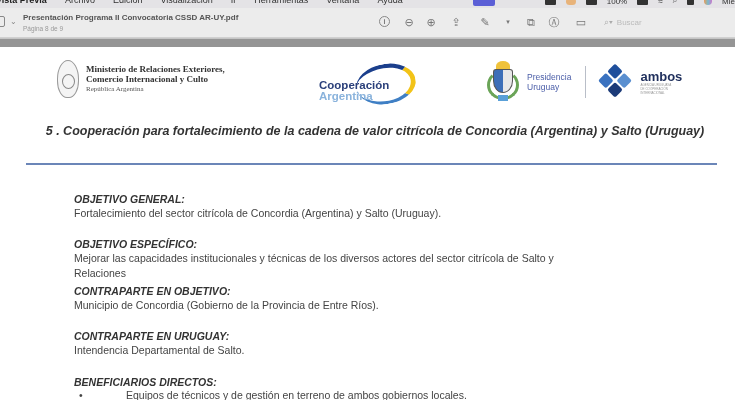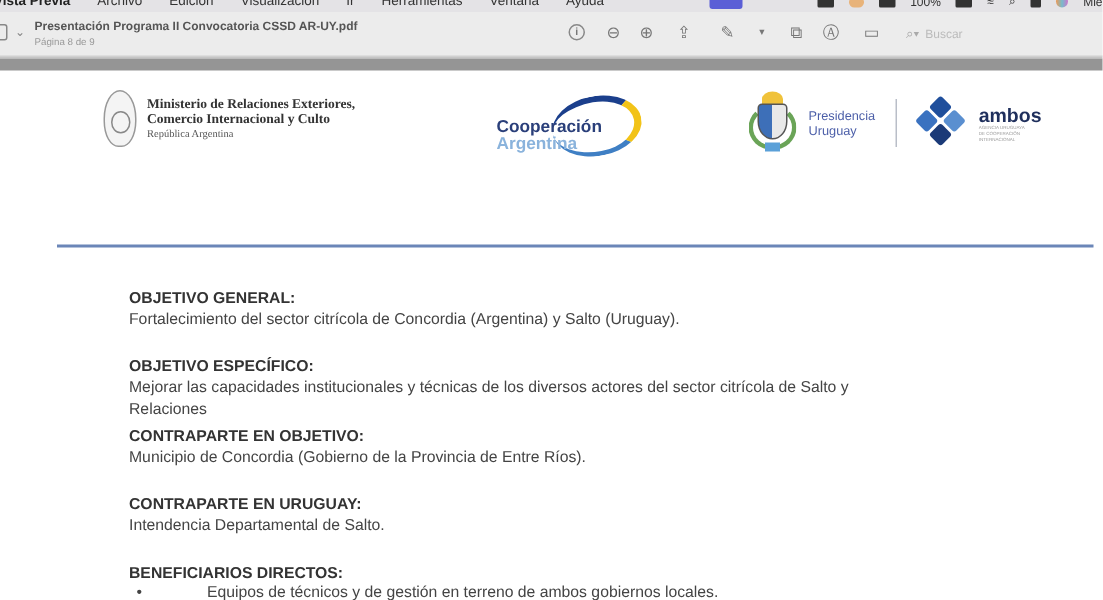--- a/index.html
+++ b/index.html
@@ -23,21 +23,21 @@
   .tb-icon { position: absolute; top: 8px; width: 12px; height: 12px; color: #777; font-size: 11px; line-height: 12px; text-align: center; }
   .circle-i { border: 1.2px solid #888; border-radius: 50%; width: 11px; height: 11px; font-size: 7px; line-height: 9px; font-weight: bold; }
   .search { position: absolute; left: 600px; top: 7px; width: 135px; height: 15px; display: flex; align-items: center; gap: 4px; padding-left: 4px; }
   .search .mag { font-size: 9px; color: #aaa; }
   .search input { border: none; background: transparent; font-size: 8px; color: #bbb; outline: none; width: 100px; font-family: "Liberation Sans", sans-serif; }
   .search input::placeholder { color: #bbb; }
 
   .graybar { position: absolute; left: 0; top: 39px; width: 735px; height: 8px; background: #959595; }
   .graybar2 { position: absolute; left: 0; top: 38px; width: 735px; height: 1px; background: #c5c5c5; }
 
-  .page { position: absolute; left: 16px; top: 48px; width: 594px; height: 352px; background: #fff; }
+  .page { position: absolute; left: 4px; top: 48px; width: 594px; height: 352px; background: #fff; }
 
   .logo-arg { position: absolute; left: 53px; top: 12px; display: flex; align-items: center; gap: 7px; }
   .escudo { width: 22px; height: 38px; border: 1.5px solid #999; border-radius: 50% 50% 45% 45%; position: relative; background: #f4f4f4; }
   .escudo::after { content: ""; position: absolute; left: 4px; top: 13px; width: 11px; height: 13px; border: 1px solid #888; border-radius: 50%; }
   .min-text { font-family: "Liberation Serif", serif; color: #333; }
   .min-text .l1, .min-text .l2 { font-size: 9px; font-weight: bold; line-height: 10px; }
   .min-text .l3 { font-size: 7px; line-height: 11px; color: #555; }
 
   .logo-coop { position: absolute; left: 315px; top: 14px; width: 120px; height: 44px; }
   .coop-arc { position: absolute; left: 37px; top: 2px; width: 60px; height: 40px; border-radius: 50%; border-top: 4px solid #1b3f8c; border-right: 5px solid #f2c318; border-bottom: 3px solid #3f7fc4; border-left: 0 solid transparent; transform: rotate(-10deg); }
@@ -54,21 +54,21 @@
   .vsep { width: 1px; height: 32px; background: #b9bec8; margin: 0 8px 0 6px; }
   .auci-mark { width: 26px; height: 26px; position: relative; transform: rotate(45deg); }
   .auci-mark span { position: absolute; width: 11px; height: 11px; border-radius: 2px; }
   .auci-text .big { font-size: 13px; font-weight: bold; color: #1f2f5c; line-height: 13px; }
   .auci-text .small { font-size: 3px; color: #999; line-height: 4px; width: 34px; }
 
   .heading { position: absolute; left: 30px; top: 74px; width: 682px; text-align: center; font-family: "Liberation Sans", sans-serif; font-style: italic; font-weight: bold; font-size: 12.5px; line-height: 19px; color: #333; }
   .heading-rule { position: absolute; left: 22px; top: 115px; width: 691px; height: 2px; background: #6b86b8; }
 
   .section { position: absolute; left: 70px; font-size: 10.5px; color: #444; }
-  .section .label { font-weight: bold; color: #333; line-height: 14px; }
+  .section .label { font-weight: bold; color: #333; line-height: 14px; font-style: italic; }
   .section .value { line-height: 15px; }
   .bullet { position: absolute; left: 86px; font-size: 10.5px; color: #444; }
   .bullet::before { content: "•"; position: absolute; left: -11px; }
 </style>
 </head>
 <body>
 
 <div class="menubar">
   <div class="items">
     <span class="app">Vista Previa</span>
@@ -157,20 +157,21 @@
       <span style="left:13px;top:0;background:#5a8fd0;"></span>
       <span style="left:0;top:13px;background:#3a72c0;"></span>
       <span style="left:13px;top:13px;background:#1b3a78;"></span>
     </div>
     <div class="auci-text" style="margin-left:4px;">
       <div class="big">ambos</div>
       <div class="small">AGENCIA URUGUAYA DE COOPERACIÓN INTERNACIONAL</div>
     </div>
   </div>
 
+  <div class="heading">5 . Cooperación para fortalecimiento de la cadena de valor citrícola de Concordia (Argentina) y Salto (Uruguay)</div>
   <div class="heading-rule"></div>
 
   <div class="section" style="top:144px;">
     <div class="label">OBJETIVO GENERAL:</div>
     <div class="value">Fortalecimiento del sector citrícola de Concordia (Argentina) y Salto (Uruguay).</div>
   </div>
 
   <div class="section" style="top:189px;">
     <div class="label">OBJETIVO ESPECÍFICO:</div>
     <div class="value">Mejorar las capacidades institucionales y técnicas de los diversos actores del sector citrícola de Salto y Relaciones</div>

